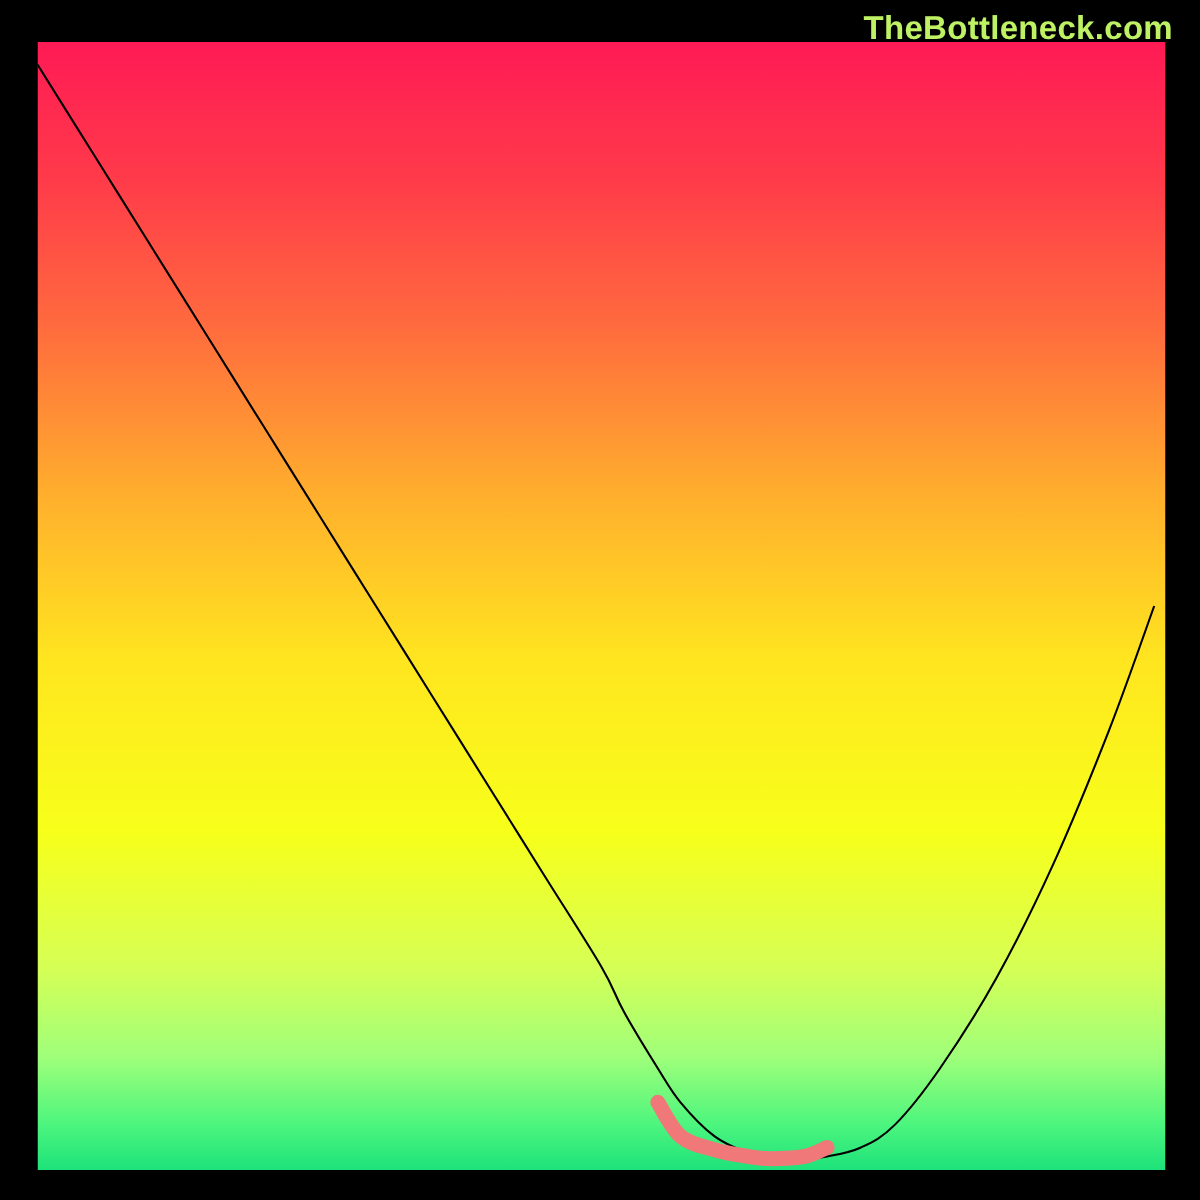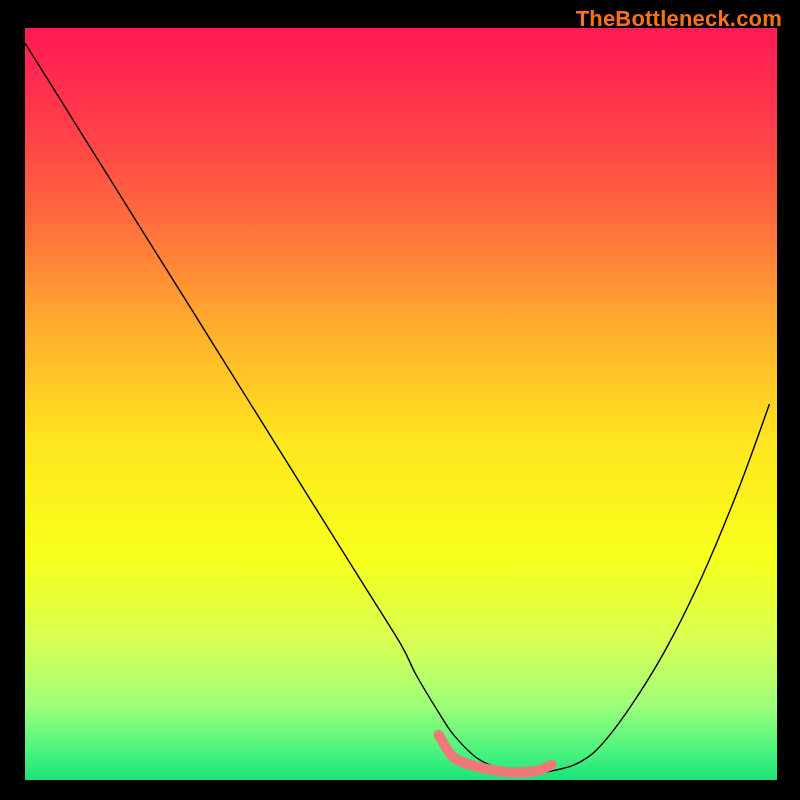--- a/index.html
+++ b/index.html
@@ -14,21 +14,21 @@
   .frame {
     position: relative;
     width: 800px;
     height: 800px;
     background: #000;
   }
   .watermark {
     position: absolute;
     top: 6px;
     right: 18px;
-    color: #f97316;
+    color: #bef264;
     font-size: 22px;
     font-weight: 600;
     letter-spacing: 0.2px;
     z-index: 5;
   }
   .plot-wrap {
     position: absolute;
     left: 25px;
     top: 28px;
     width: 752px;

